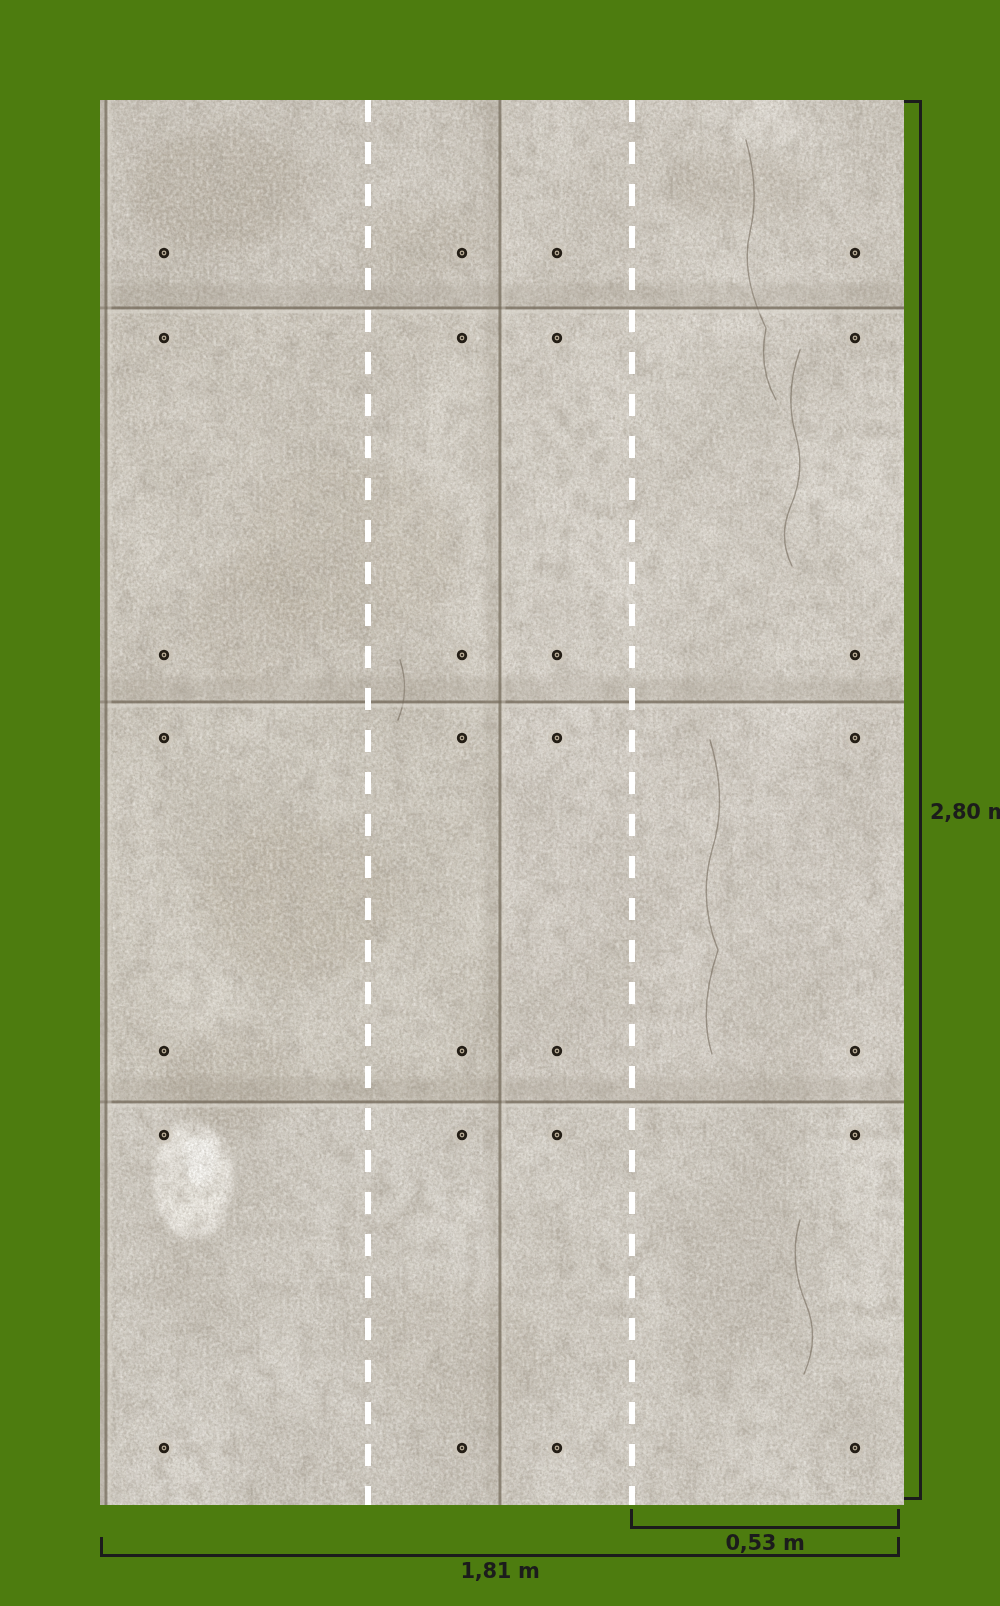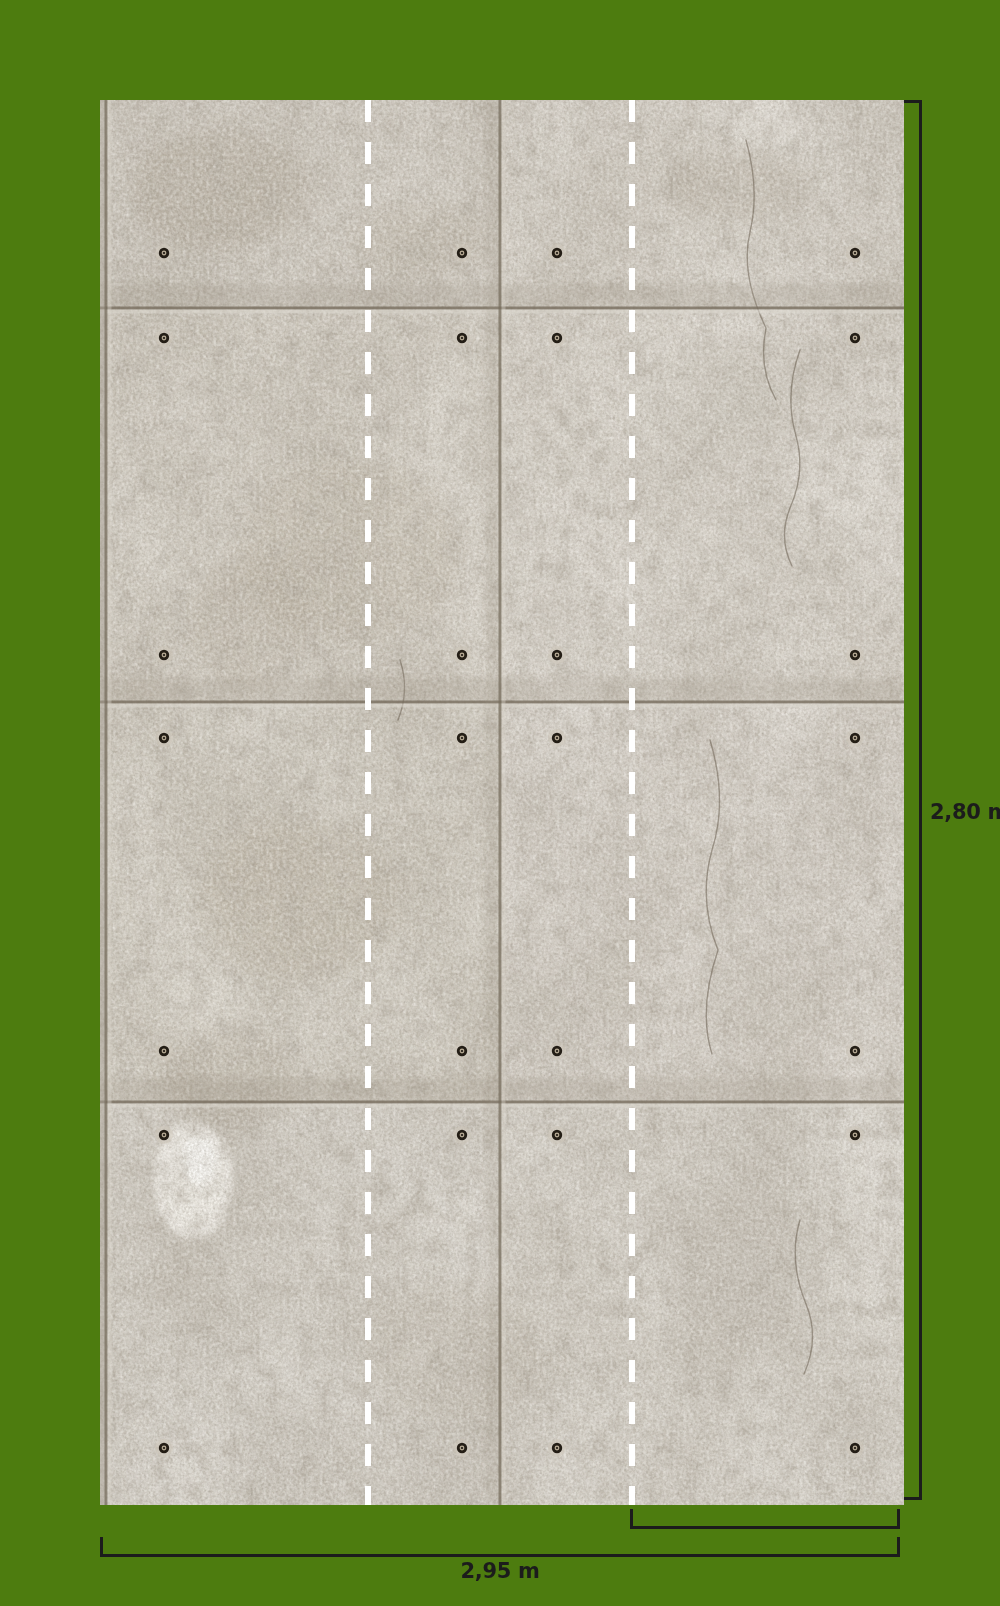--- a/index.html
+++ b/index.html
@@ -196,19 +196,20 @@
   <div class="dash-line dash-2"></div>
 
   <div class="dim dim-v-line"></div>
   <div class="dim dim-v-tick-t"></div>
   <div class="dim dim-v-tick-b"></div>
   <div class="dim-label label-height">2,80 m</div>
 
   <div class="dim dim-053-tick-l"></div>
   <div class="dim dim-053-tick-r"></div>
   <div class="dim dim-053-line"></div>
+  <div class="dim-label label-053">0,53 m</div>
 
   <div class="dim dim-159-tick-l"></div>
   <div class="dim dim-159-tick-r"></div>
   <div class="dim dim-159-line"></div>
-  <div class="dim-label label-159">2,95 m</div>
+  <div class="dim-label label-159">1,81 m</div>
 
 </div>
 
 </body></html>

